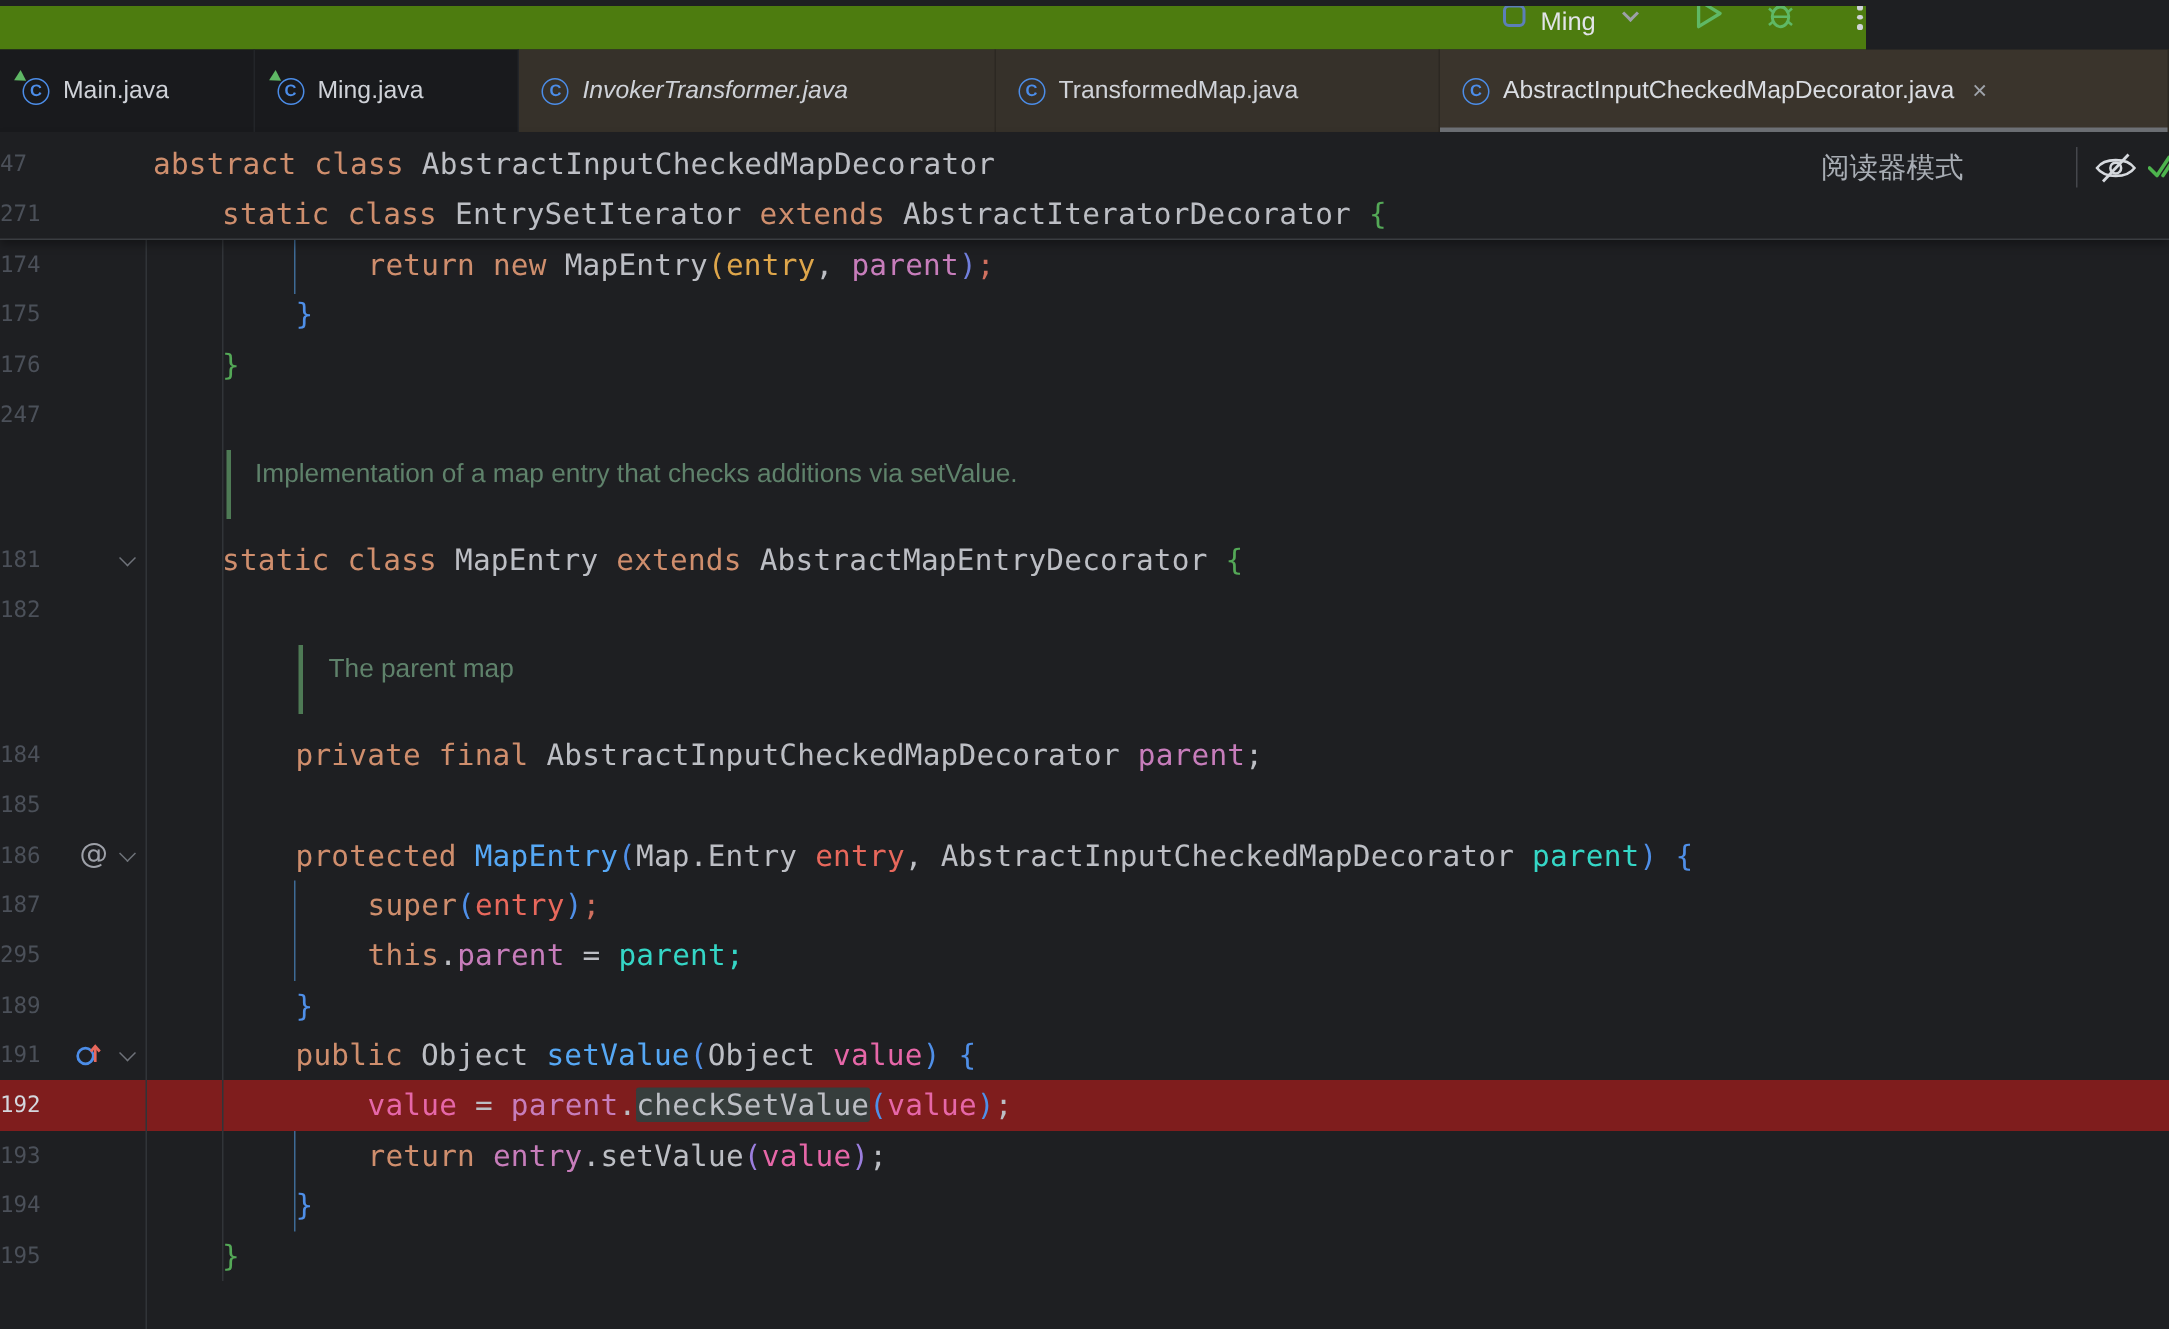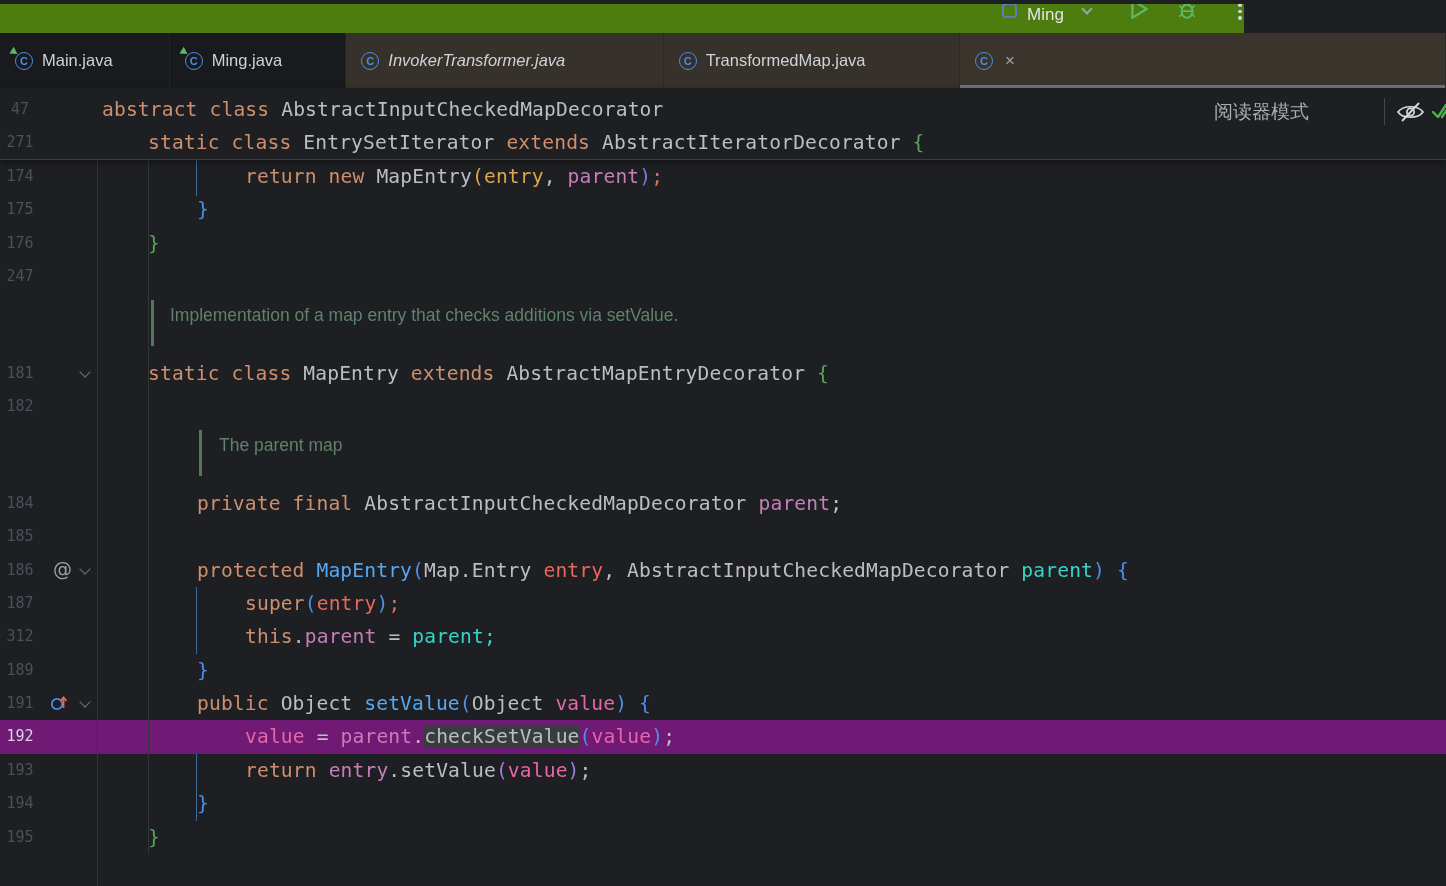--- a/index.html
+++ b/index.html
@@ -48,23 +48,23 @@
                   color:#A8ADB4; font-family:"DejaVu Serif", serif; z-index:6; }
   .reader-divider { position:absolute; left:1384px; top:98px; width:1px; height:27px;
                     background:#45474C; z-index:6; }
   .eye-btn { position:absolute; left:1396px; top:100px; z-index:6; }
   .checks-btn { position:absolute; left:1432px; top:102px; z-index:6; }
 
   
   .editor { position:absolute; left:0; top:160px; width:1446px; height:726px;
             font-family:"DejaVu Sans Mono", monospace; }
   .row { position:relative; height:33.4px; width:1446px; }
-  .row.active-line { background:#701a75; }
+  .row.active-line { background:#7f1d1d; }
   .row.docrow { height:63.2px; }
-  .lnum { position:absolute; left:0; top:0; width:40px; text-align:center;
+  .lnum { position:absolute; left:0; top:0; width:40px; text-align:left;
           font-size:15px; color:#4B5059; line-height:33.4px;
           font-family:"DejaVu Sans Mono", monospace; }
   .active-line .lnum { color:#D4D7DD; }
   .code { position:absolute; top:0; line-height:33.4px; font-size:19.6px;
           white-space:pre; letter-spacing:0.15px; }
   .fold-chev { position:absolute; left:81px; top:11px; width:8px; height:8px;
                border-right:1.8px solid #6F737A; border-bottom:1.8px solid #6F737A;
                transform:rotate(45deg); }
   .gut-at { position:absolute; left:53px; top:0; font-size:19px; line-height:31px;
             color:#9DA0A8; font-family:"DejaVu Sans", sans-serif; }
@@ -132,20 +132,21 @@
       <div class="tab zone-lib" style="width: 318px;">
         <span class="cls-icon">C</span>
         <span class="tab-label italic">InvokerTransformer.java</span>
       </div>
       <div class="tab zone-lib" style="width: 297px;">
         <span class="cls-icon">C</span>
         <span class="tab-label">TransformedMap.java</span>
       </div>
       <div class="tab zone-lib active" style="width: 486px; flex: 1 0 auto;">
         <span class="cls-icon">C</span>
+        <span class="tab-label">AbstractInputCheckedMapDecorator.java</span>
         <span class="tab-close">×</span>
       </div>
     </div>
 
   <div class="sticky">
     <div style="position:relative; padding-top:5px;
          font-family:'DejaVu Sans Mono', monospace;">
         <div class="row">
           <div class="lnum">47</div>
           <div class="code" style="left: 102px;"><span style="color: rgb(207, 142, 109);">abstract class </span><span style="color: rgb(188, 190, 196);">AbstractInputCheckedMapDecorator</span></div>
@@ -215,21 +216,21 @@
           <div class="lnum">186</div>
           <div class="gut-at">@</div>
           <div class="fold-chev"></div>
           <div class="code" style="left: 197px;"><span style="color: rgb(207, 142, 109);">protected </span><span style="color: rgb(86, 168, 245);">MapEntry</span><span style="color: rgb(79, 143, 232);">(</span><span style="color: rgb(188, 190, 196);">Map.Entry </span><span style="color: rgb(232, 104, 92);">entry</span><span style="color: rgb(188, 190, 196);">, </span><span style="color: rgb(188, 190, 196);">AbstractInputCheckedMapDecorator </span><span style="color: rgb(53, 214, 198);">parent</span><span style="color: rgb(79, 143, 232);">)</span><span style="color: rgb(188, 190, 196);"> </span><span style="color: rgb(79, 143, 232);">{</span></div>
         </div>
         <div class="row">
           <div class="lnum">187</div>
           <div class="code" style="left: 245px;"><span style="color: rgb(207, 142, 109);">super</span><span style="color: rgb(79, 143, 232);">(</span><span style="color: rgb(232, 104, 92);">entry</span><span style="color: rgb(79, 143, 232);">)</span><span style="color: rgb(208, 112, 95);">;</span></div>
         </div>
         <div class="row">
-          <div class="lnum">312</div>
+          <div class="lnum">295</div>
           <div class="code" style="left: 245px;"><span style="color: rgb(207, 142, 109);">this</span><span style="color: rgb(188, 190, 196);">.</span><span style="color: rgb(199, 125, 187);">parent</span><span style="color: rgb(188, 190, 196);"> = </span><span style="color: rgb(53, 214, 198);">parent</span><span style="color: rgb(53, 214, 198);">;</span></div>
         </div>
         <div class="row">
           <div class="lnum">189</div>
           <div class="code" style="left: 197px;"><span style="color: rgb(79, 143, 232);">}</span></div>
         </div>
         <div class="row">
           <div class="lnum">191</div>
           <div class="gut-ovr"><svg width="20" height="20" viewBox="0 0 20 20">
               <circle cx="8" cy="11" r="5.2" fill="none" stroke="#4C8DE8" stroke-width="1.8"></circle>

